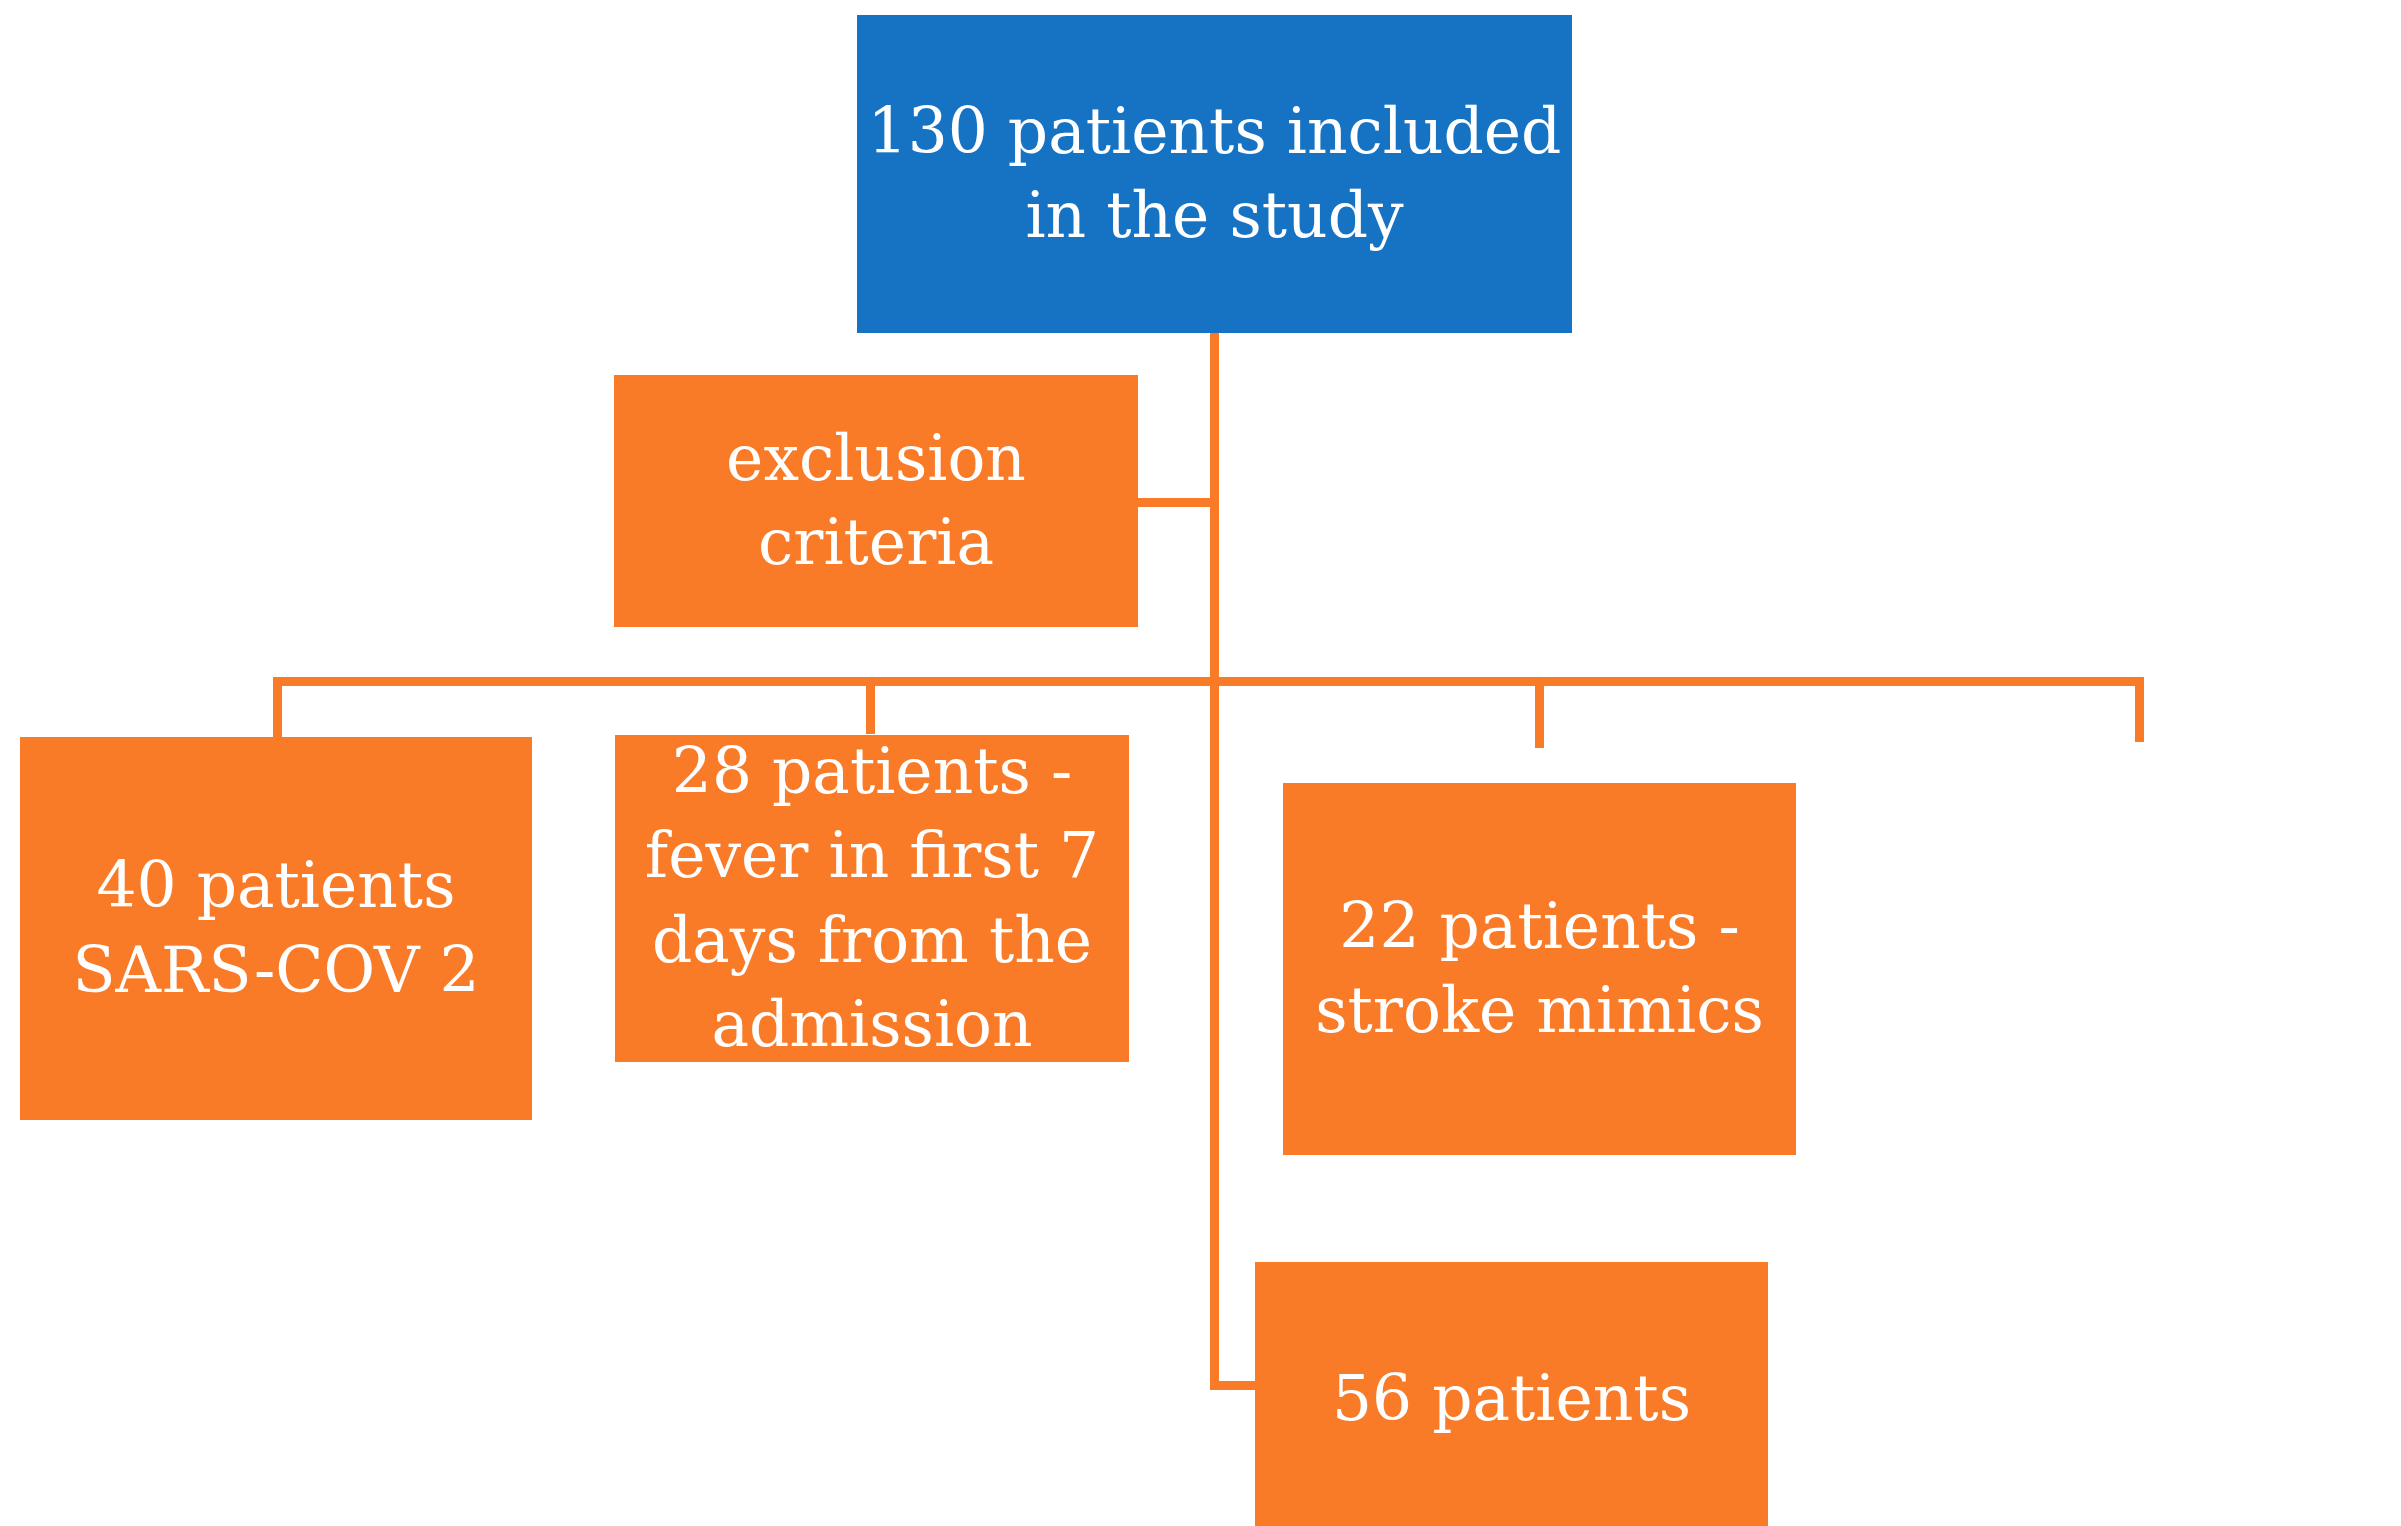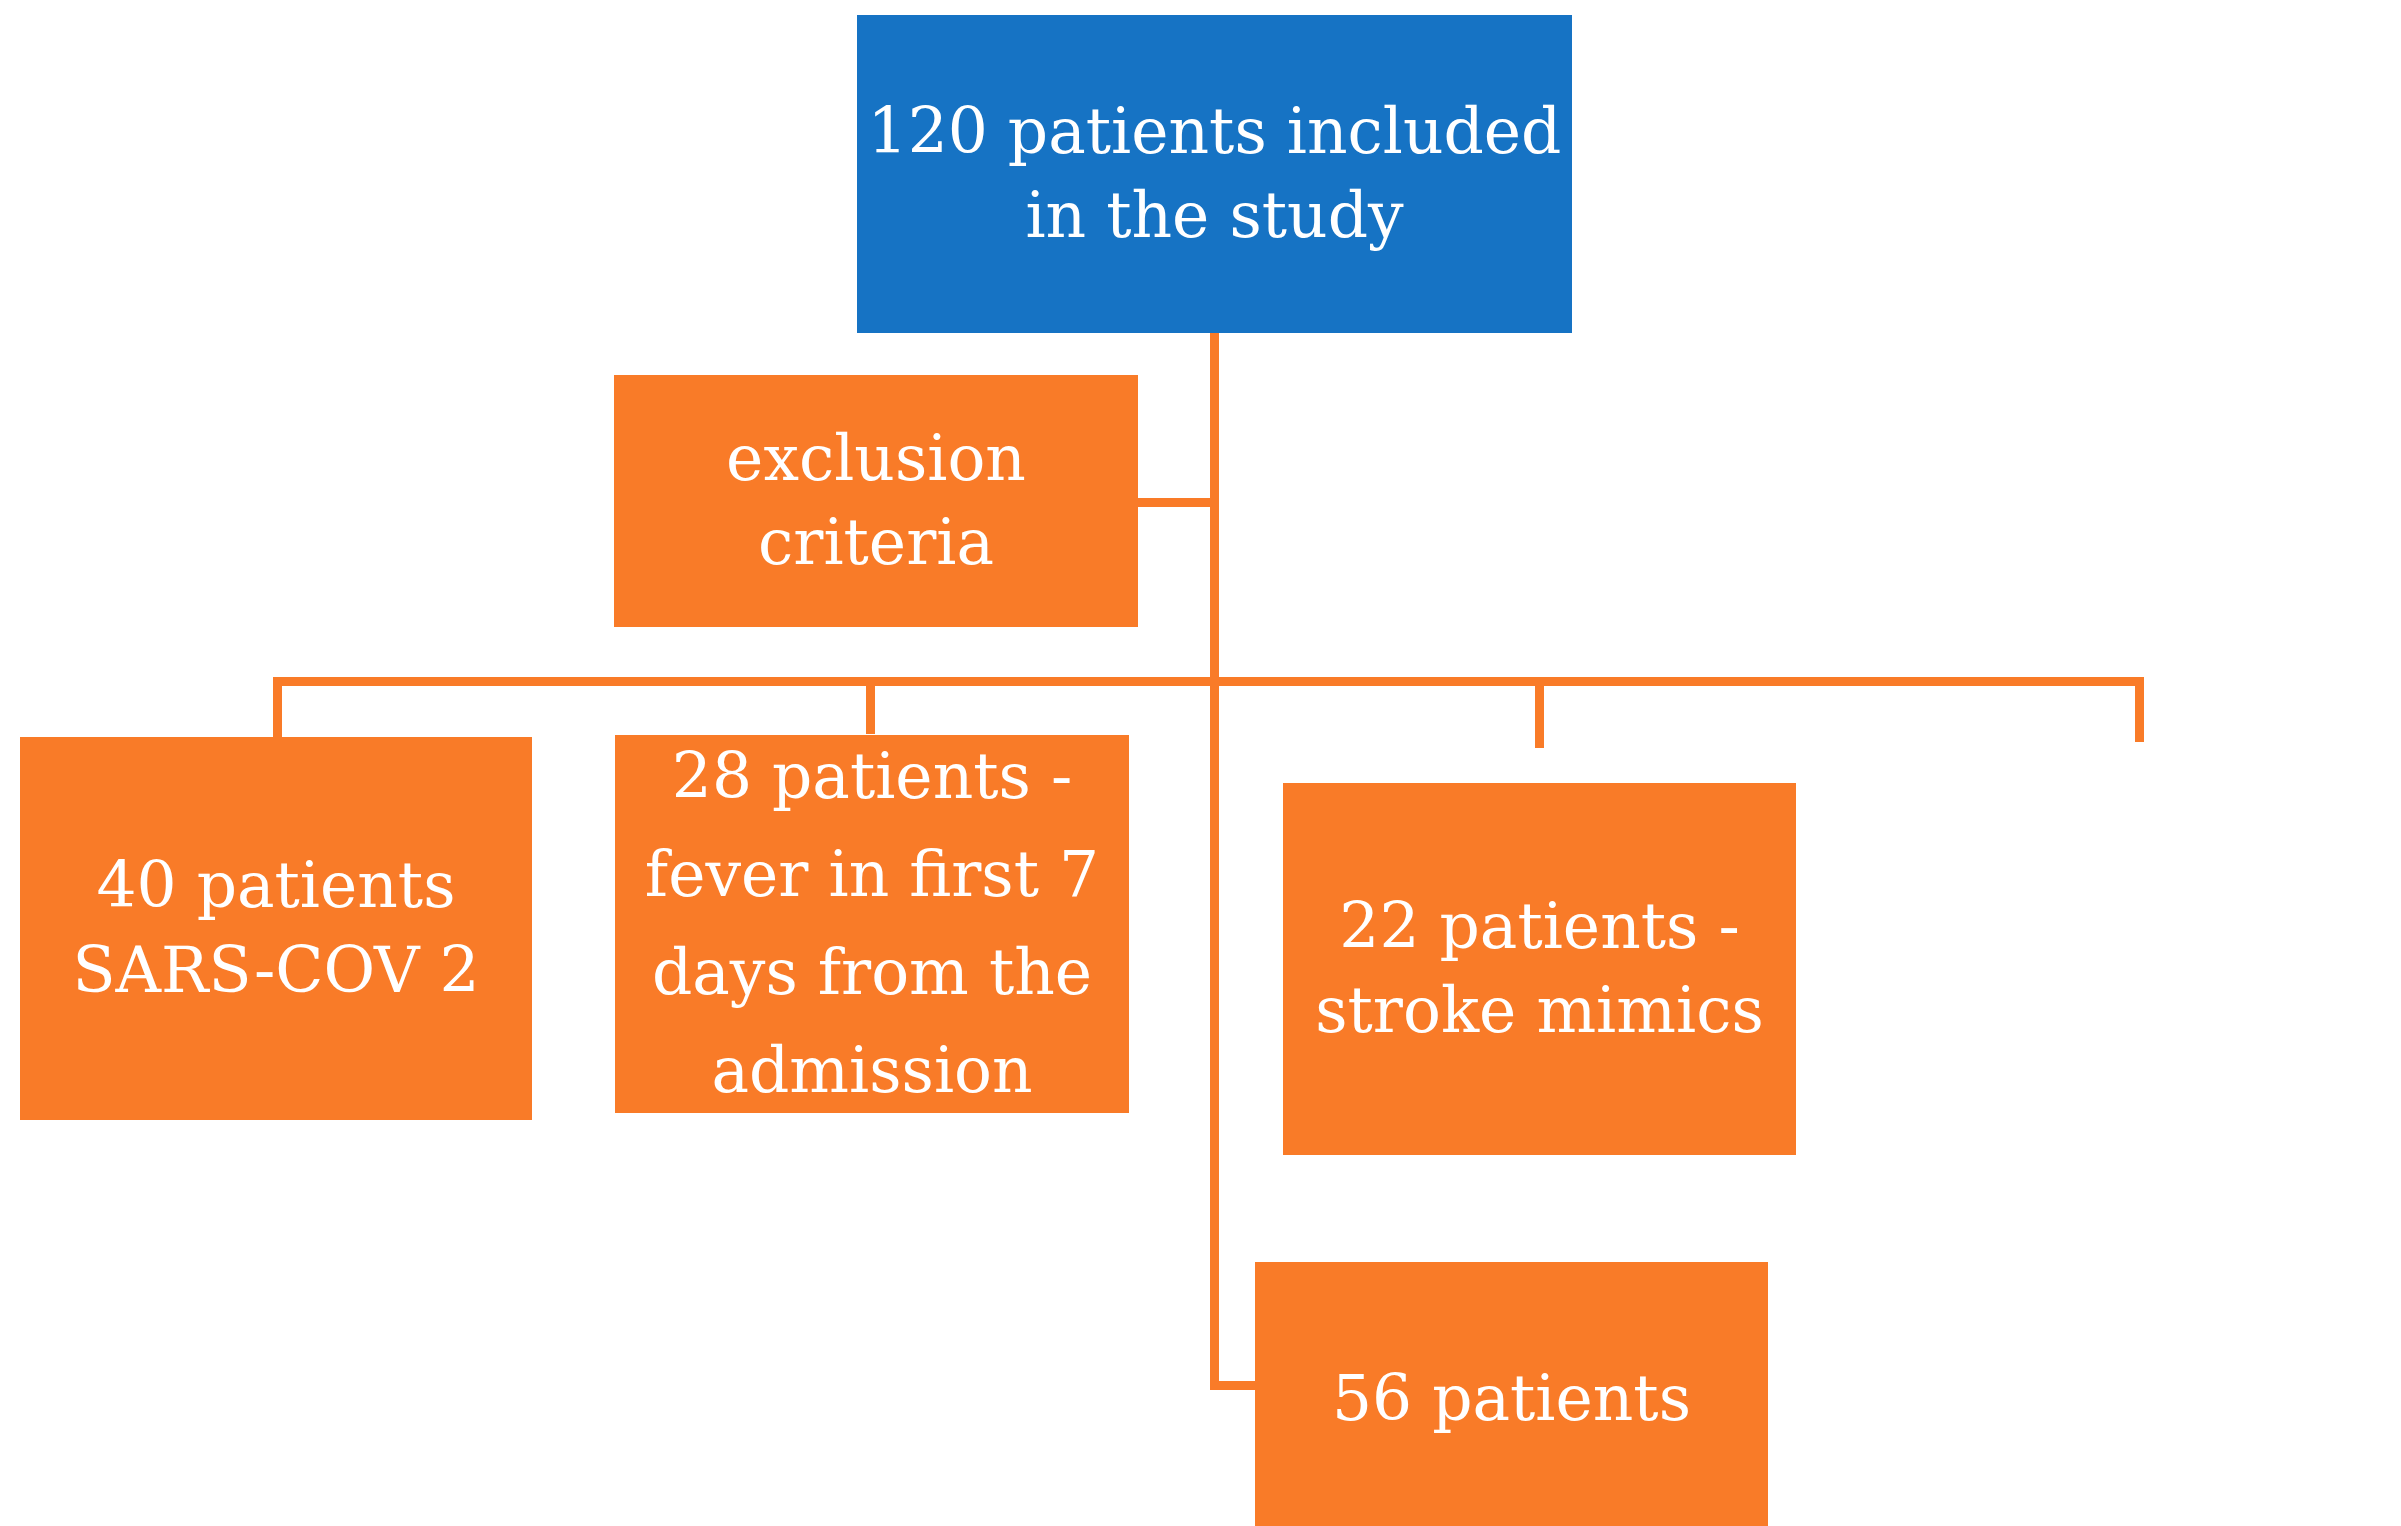--- a/index.html
+++ b/index.html
@@ -41,35 +41,35 @@
   <div class="connector" style="left:1210px; top:333px; width:8.8px; height:1057px;"></div>
   <div class="connector" style="left:1131px; top:498px; width:84px; height:8.8px;"></div>
   <div class="connector" style="left:273px; top:677px; width:1871px; height:8.8px;"></div>
   <div class="connector" style="left:273px; top:686px; width:8.8px; height:51px;"></div>
   <div class="connector" style="left:866px; top:686px; width:8.8px; height:48px;"></div>
   <div class="connector" style="left:1535px; top:686px; width:8.8px; height:62px;"></div>
   <div class="connector" style="left:2135px; top:686px; width:8.8px; height:56px;"></div>
   <div class="connector" style="left:1210px; top:1381px; width:45px; height:8.8px;"></div>
 
   <div class="node blue" style="left:857px; top:15px; width:715px; height:318px;">
-    <span>120 patients included</span>
+    <span>130 patients included</span>
     <span>in the study</span>
   </div>
 
   <div class="node orange" style="left:614px; top:375px; width:524px; height:252px;">
     <span>exclusion</span>
     <span>criteria</span>
   </div>
 
   <div class="node orange" style="left:20px; top:737px; width:512px; height:383px;">
     <span>40 patients</span>
     <span>SARS-COV 2</span>
   </div>
 
-  <div class="node orange" style="left:615px; top:735px; width:514px; height:378px;justify-content:space-between;">
+  <div class="node orange" style="left:615px; top:735px; width:514px; height:327px;">
     <span>28 patients -</span>
     <span>fever in first 7</span>
     <span>days from the</span>
     <span>admission</span>
   </div>
 
   <div class="node orange" style="left:1283px; top:748px; width:513px; height:372px;margin-top:35px;">
     <span>22 patients -</span>
     <span>stroke mimics</span>
   </div>

